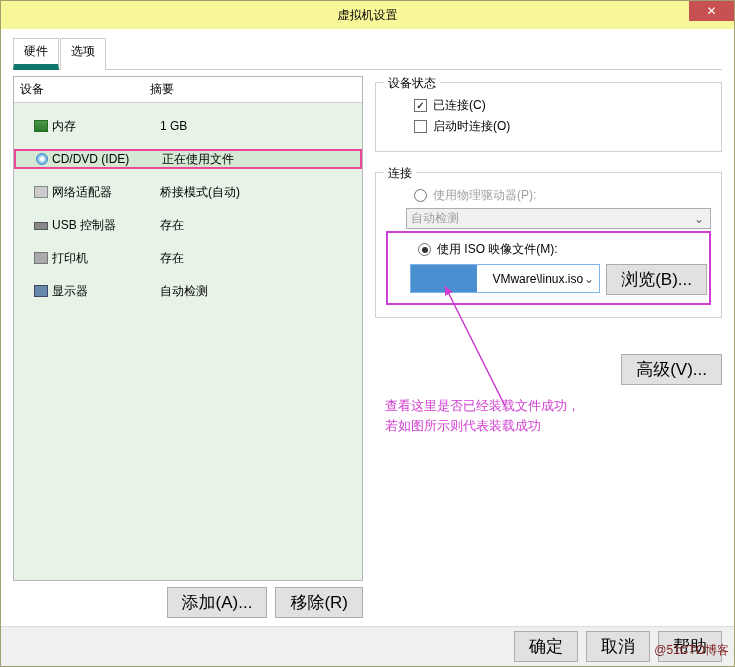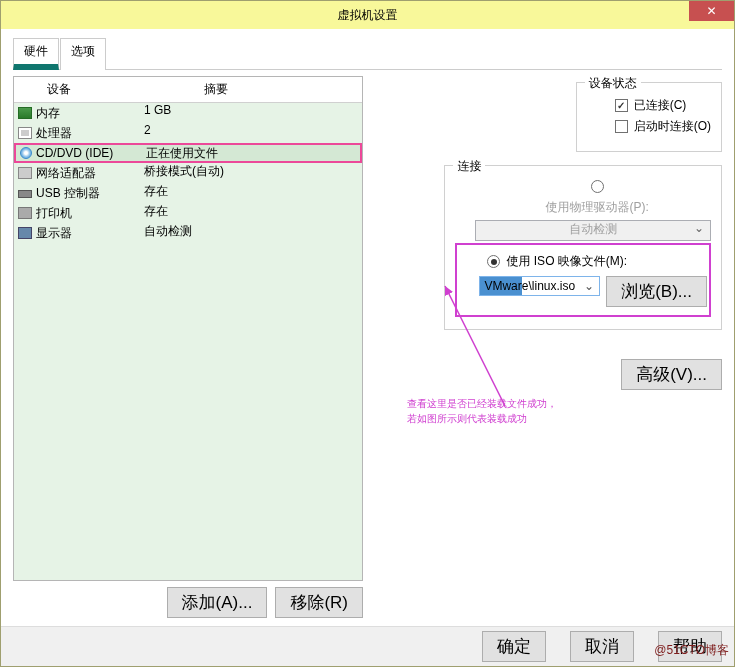--- a/index.html
+++ b/index.html
@@ -9,59 +9,59 @@
 .titlebar-title { flex: 1; text-align: center; font-size: 12px; }
 .close-btn { width: 45px; height: 20px; background: #c75050; color: #fff; display: flex; align-items: center; justify-content: center; position: absolute; right: 0; top: 0; height: 20px; font-size: 12px; }
 .content { flex: 1; padding: 8px 12px 8px 12px; display: flex; flex-direction: column; background: #fff; }
 .tabs { display: flex; border-bottom: 1px solid #ccc; margin-bottom: 6px; position: relative; }
 .tab { padding: 4px 10px; border: 1px solid #ccc; border-bottom: none; background: #fff; margin-right: 1px; position: relative; top: 1px; font-size: 12px; }
 .tab.active { background: #fff; border-bottom: 6px solid #0f766e; }
 .main-row { display: flex; flex: 1; gap: 12px; min-height: 0; }
 .left-panel { width: 350px; display: flex; flex-direction: column; }
 .device-list { border: 1px solid #b5b5b5; flex: 1; background: #e6f3e6; overflow: hidden; }
 .device-header { display: flex; background: #fff; border-bottom: 1px solid #d0d0d0; }
-.device-header span { padding: 4px 6px; font-size: 12px; margin-left: 27px; }
+.device-header span { padding: 4px 6px; font-size: 12px; }
 .col-device { width: 130px; }
 .col-summary { flex: 1; }
-.device-row { display: flex; height: 20px; padding: 0 4px; }
+.device-row { display: flex; align-items: center; height: 20px; padding: 0 20px; margin-top: 13px; }
 .device-row.selected { background: #d4e8d4; border: 2px solid #ec4899; }
 .device-row .cell-device { width: 126px; display: flex; align-items: center; gap: 4px; }
 .device-row .cell-summary { flex: 1; }
 .icon { width: 14px; height: 12px; display: inline-block; flex-shrink: 0; }
 .icon-mem { background: linear-gradient(#4a9a4a, #2a7a2a); border: 1px solid #246b24; }
 .icon-cpu { background: #fff; border: 1px solid #888; position: relative; }
 .icon-cpu::after { content: ""; position: absolute; inset: 2px; background: #ccc; }
 .icon-disk { background: #ddd; border: 1px solid #888; border-radius: 2px; }
 .icon-cd { border: 1px solid #3a8acc; border-radius: 50%; background: radial-gradient(circle, #fff 20%, #7ab8e6 60%); width: 12px; height: 12px; }
 .icon-net { background: #ccc; border: 1px solid #888; }
 .icon-usb { background: #888; border: 1px solid #555; height: 8px; margin-top: 2px; }
 .icon-printer { background: #aaa; border: 1px solid #777; }
 .icon-display { background: #68a; border: 1px solid #446; }
 .left-buttons { display: flex; justify-content: flex-end; gap: 8px; margin-top: 6px; }
 .btn { padding: 3px 14px; border: 1px solid #adadad; background: #e1e1e1; font-size: 17px; font-family: inherit; }
-.right-panel { flex: 1; display: flex; flex-direction: column; gap: 7px; align-items: flex-end; }
+.right-panel { flex: 1; display: flex; flex-direction: column; gap: 14px; }
 .group { border: 1px solid #d0d0d0; padding: 10px 10px 12px 10px; position: relative; margin-top: 6px; }
 .group-title { position: absolute; top: -8px; left: 8px; background: #fff; padding: 0 4px; font-size: 12px; }
 .checkbox-row, .radio-row { display: flex; align-items: center; gap: 6px; margin: 4px 0; padding-left: 28px; }
 .checkbox, .radio { width: 13px; height: 13px; border: 1px solid #707070; background: #fff; display: inline-flex; align-items: center; justify-content: center; font-size: 10px; }
 .radio { border-radius: 50%; }
 .radio.checked::after { content: ""; width: 6px; height: 6px; background: #333; border-radius: 50%; }
 .checkbox.checked::after { content: "✓"; font-weight: bold; color: #333; line-height: 1; }
-.disabled { color: #a0a0a0; flex-direction: column; }
+.disabled { color: #a0a0a0; }
 .combo { border: 1px solid #abadb3; background: #fff; height: 21px; display: flex; align-items: center; padding: 0 4px; position: relative; font-size: 12px; }
 .combo::after { content: "⌄"; position: absolute; right: 6px; color: #666; }
 .combo.disabled { background: #f0f0f0; color: #a0a0a0; }
 .iso-row { display: flex; gap: 6px; margin: 6px 0 0 20px; }
-.iso-combo { flex: 1; background: linear-gradient(to right, #4a90d0 0%, #4a90d0 35%, #fff 35%); border: 1px solid #7eb4ea; height: 20px; display: flex; align-items: center; justify-content: flex-end; padding: 0 24px 0 4px; position: relative; }
+.iso-combo { flex: 1; background: linear-gradient(to right, #4a90d0 0%, #4a90d0 35%, #fff 35%); border: 1px solid #7eb4ea; height: 29px; display: flex; align-items: center; justify-content: flex-end; padding: 0 16px 0 4px; position: relative; }
 .iso-combo::after { content: "⌄"; position: absolute; right: 5px; color: #555; }
 .highlight-box { border: 2px solid #d040d0; padding: 4px 2px 8px 2px; margin-top: 2px; }
 .adv-row { display: flex; justify-content: flex-end; margin-top: 22px; }
-.annotation { color: #d040d0; font-size: 10px; line-height: 1.5; position: absolute; margin-left: 22px; }
+.annotation { color: #d040d0; font-size: 13px; line-height: 1.5; position: absolute; }
 .arrow-svg { position: absolute; pointer-events: none; }
-.footer { height: 40px; display: flex; align-items: center; justify-content: flex-end; gap: 24px; padding-right: 12px; border-top: 1px solid #ddd; background: #f0f0f0; }
+.footer { height: 40px; display: flex; align-items: center; justify-content: flex-end; gap: 8px; padding-right: 12px; border-top: 1px solid #ddd; background: #f0f0f0; }
 .watermark { position: absolute; right: 6px; bottom: 8px; color: #7f1d1d; font-size: 12px; }
 </style>
 </head>
 <body>
 
 <div class="window">
   <div class="titlebar">
     <span class="titlebar-title">虚拟机设置</span>
     <div class="close-btn">
         <span>✕</span>
@@ -79,27 +79,20 @@
             <span class="col-device">设备</span>
             <span class="col-summary">摘要</span>
           </div>
           <div id="device-rows">
               <div class="device-row">
                 <span class="cell-device">
                   <span class="icon icon-mem"></span>
                   <span>内存</span>
                 </span>
                 <span class="cell-summary">1 GB</span>
-              </div>
-              <div class="device-row">
-                <span class="cell-device">
-                  <span class="icon icon-cpu"></span>
-                  <span>处理器</span>
-                </span>
-                <span class="cell-summary">2</span>
               </div>
               <div class="device-row selected">
                 <span class="cell-device">
                   <span class="icon icon-cd"></span>
                   <span>CD/DVD (IDE)</span>
                 </span>
                 <span class="cell-summary">正在使用文件</span>
               </div>
               <div class="device-row">
                 <span class="cell-device">

